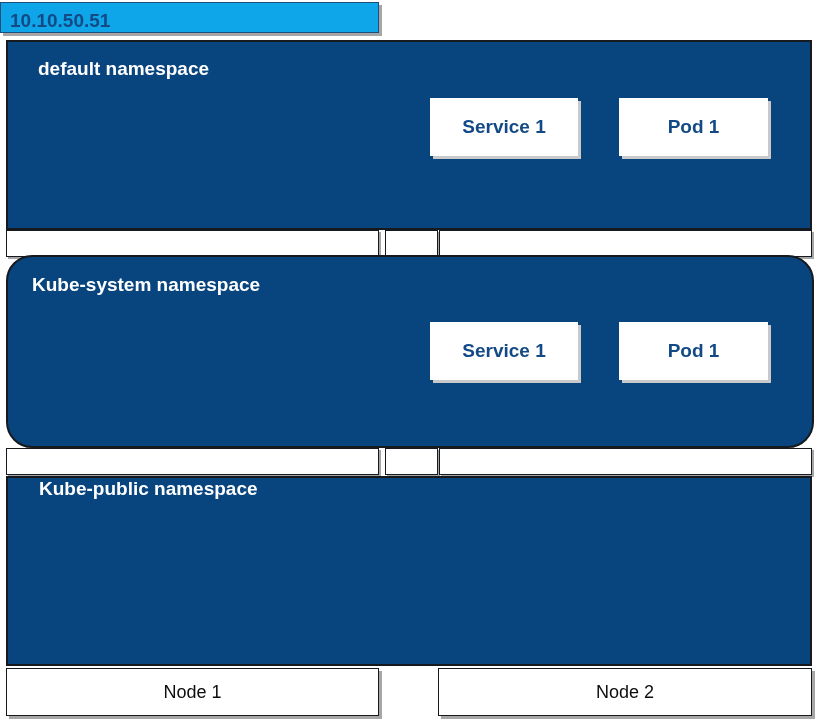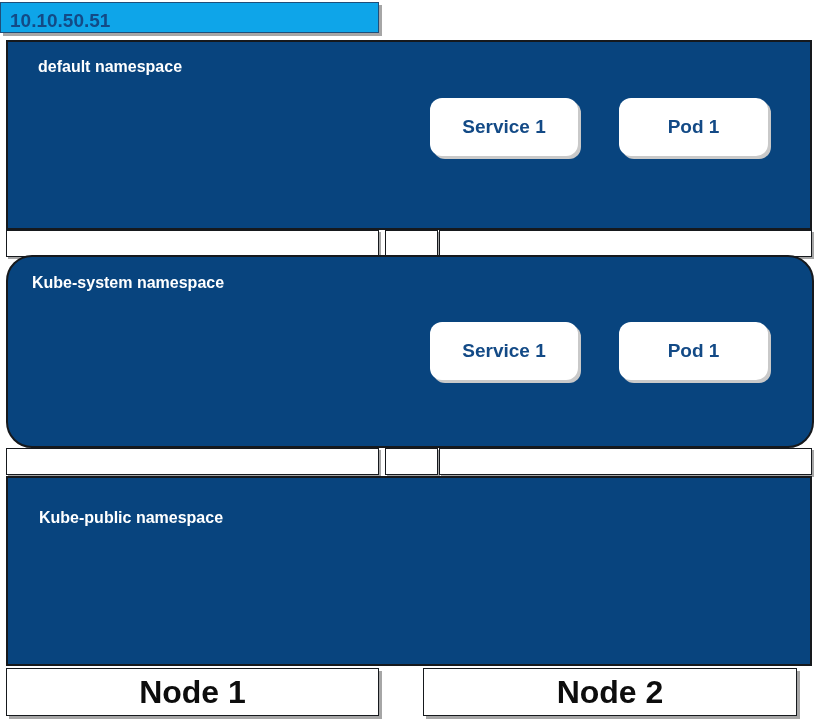--- a/index.html
+++ b/index.html
@@ -46,43 +46,42 @@
   
   .ns-band {
     position: absolute;
     background: #08447e;
     border: 2px solid #16191d;
     box-sizing: border-box;
   }
   .ns-title {
     position: absolute;
     color: #ffffff;
-    font-size: 16px;
+    font-size: 19px;
     font-weight: bold;
     white-space: nowrap;
   }
 
   #ns-default    { left: 6px; top: 40px;  width: 806px; height: 190px; }
   #ns-kubesystem { left: 6px; top: 255px; width: 808px; height: 193px; border-radius: 26px; }
   #ns-kubepublic { left: 6px; top: 476px; width: 806px; height: 190px; }
 
   #ns-default .ns-title    { left: 30px; top: 16px; }
   #ns-kubesystem .ns-title { left: 24px; top: 17px; }
-  #ns-kubepublic .ns-title { left: 31px; top: 31px; }
+  #ns-kubepublic .ns-title { left: 31px; top: 0; }
 
   
   .res-box {
     position: absolute;
     background: #ffffff;
     box-sizing: border-box;
     display: flex;
     align-items: center;
     justify-content: center;
     box-shadow: 3px 3px 0 0 #c9c9c9;
-    border-radius: 12px;
   }
   .res-box span {
     font-size: 19px;
     font-weight: bold;
     color: #134a86;
     white-space: nowrap;
   }
   #svc-default { left: 430px; top: 98px;  width: 148px; height: 58px; }
   #pod-default { left: 619px; top: 98px;  width: 149px; height: 58px; }
   #svc-kubesys { left: 430px; top: 322px; width: 148px; height: 58px; }
@@ -118,27 +117,27 @@
     height: 48px;
     background: #ffffff;
     border: 1px solid #16191d;
     box-sizing: border-box;
     display: flex;
     align-items: center;
     justify-content: center;
     box-shadow: 3px 3px 0 0 #a6a6a6;
   }
   .node-box span {
-    font-size: 32px;
-    font-weight: bold;
+    font-size: 18px;
+    font-weight: normal;
     color: #0d0d0d;
     white-space: nowrap;
   }
   #node-box-1 { left: 6px;   width: 373px; }
-  #node-box-2 { left: 423px; width: 374px; justify-content: center; }
+  #node-box-2 { left: 438px; width: 374px; justify-content: center; }
 </style>
 </head>
 <body>
 
 <div class="stage">
 
   <div class="ip-box" id="ip-box-node1">
     <span class="ip-label">10.10.50.51</span>
   </div>
 

